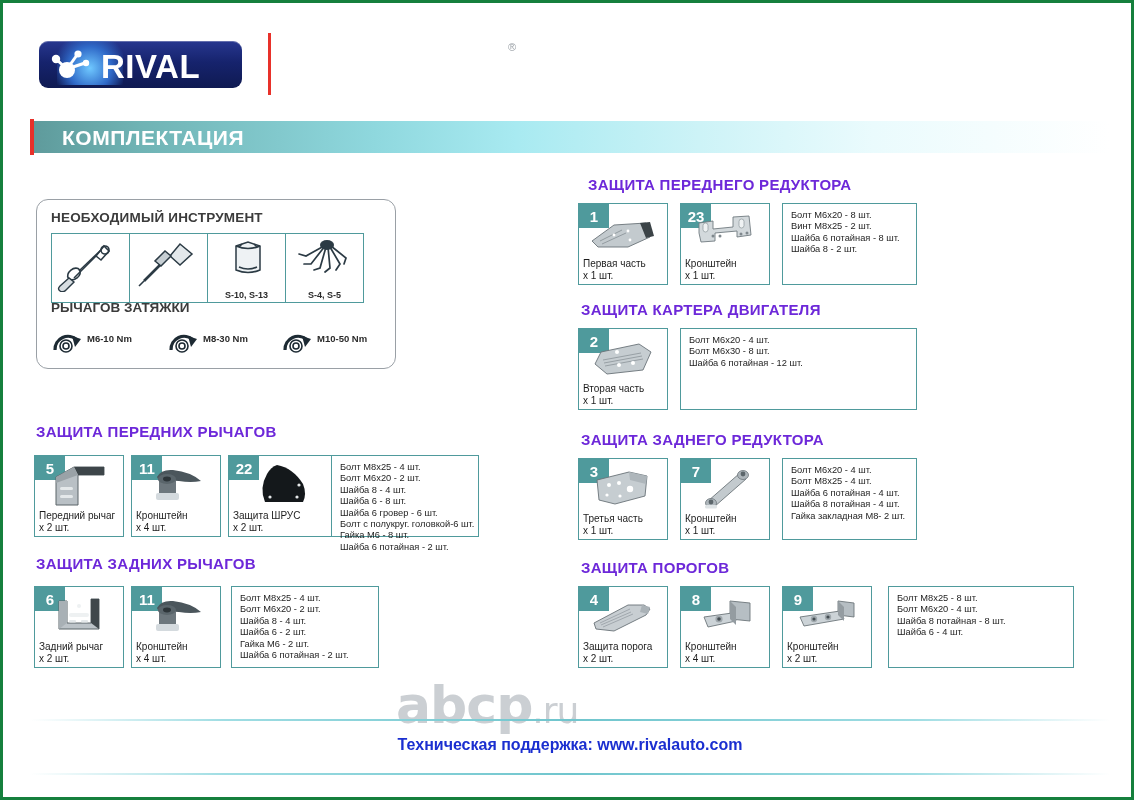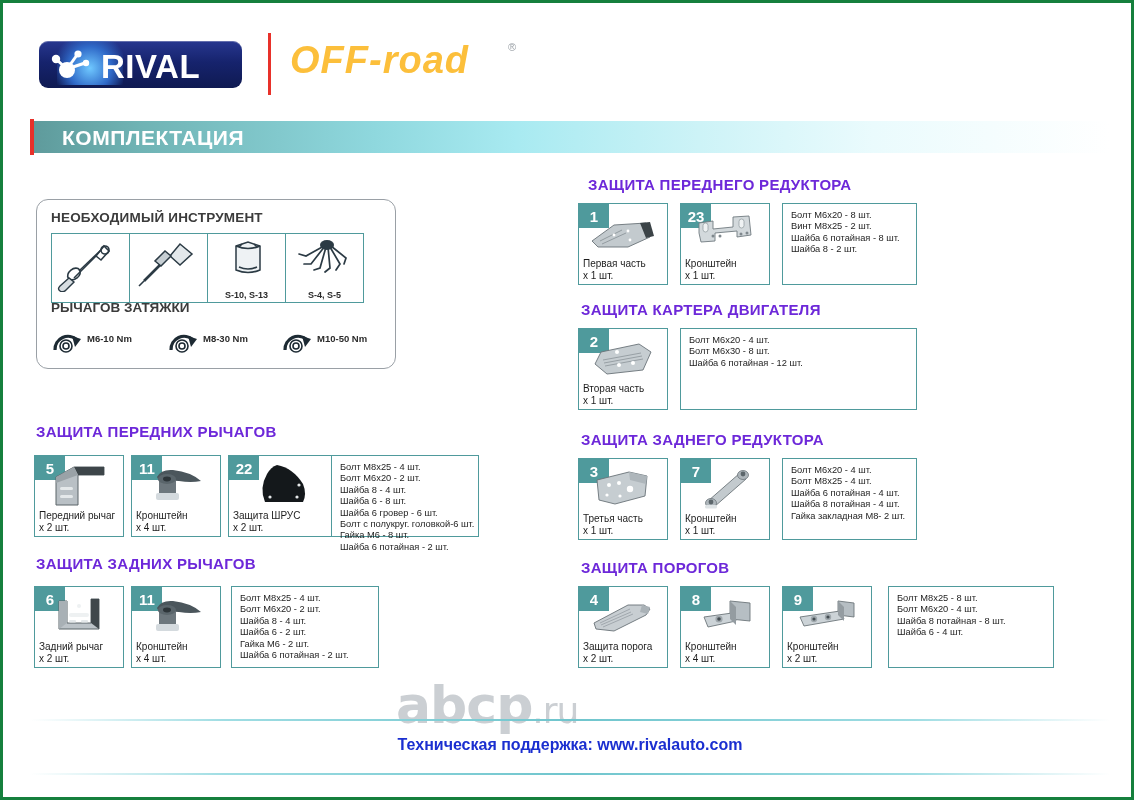--- a/index.html
+++ b/index.html
@@ -188,21 +188,20 @@
         </g>
         <circle cx="20" cy="23" r="8" fill="#ffffff"></circle>
         <circle cx="9" cy="12" r="4.2" fill="#ffffff"></circle>
         <circle cx="31" cy="7" r="3.6" fill="#ffffff"></circle>
         <circle cx="39" cy="16" r="3.2" fill="#ffffff"></circle>
       </svg>
       <div class="word">RIVAL</div>
     </div>
 
     <div class="divider-red"></div>
-    <div class="logo-offroad">OFF-road</div>
     <div class="reg-mark">®</div>
   </div>
 
   <div class="titlebar">
     <div class="redbar"></div>
     <div class="txt">КОМПЛЕКТАЦИЯ</div>
   </div>
 
   <div class="tools">
     <div class="h">НЕОБХОДИМЫЙ ИНСТРУМЕНТ</div>
@@ -540,21 +539,21 @@
         <path d="M48 6 L54 12 L54 26 L48 20 Z" fill="#949ca1"></path>
         <circle cx="24" cy="24" r="3.2" fill="#9fa7ac"></circle>
         <circle cx="24" cy="24" r="1.6" fill="#444d52"></circle>
         <circle cx="38" cy="22" r="3.2" fill="#9fa7ac"></circle>
         <circle cx="38" cy="22" r="1.6" fill="#444d52"></circle>
       </svg>
     </div>
     <div class="cap"><span>Кронштейн</span><br><span>х 2 шт.</span></div>
   </div>
 
-  <div class="hwlist" style="left:885px; top:583px; width:166px; height:82px;">
+  <div class="hwlist" style="left:885px; top:583px; width:186px; height:82px;">
     <div class="ln">Болт M8x25 - 8 шт.</div>
     <div class="ln">Болт M6x20 - 4 шт.</div>
     <div class="ln">Шайба 8 потайная - 8 шт.</div>
     <div class="ln">Шайба 6 - 4 шт.</div>
   </div>
 
   <div class="watermark"><span>abcp</span><span class="ru">.ru</span></div>
   <div class="hr-top"></div>
   <div class="support">Техническая поддержка: www.rivalauto.com</div>
   <div class="hr-bot"></div>

